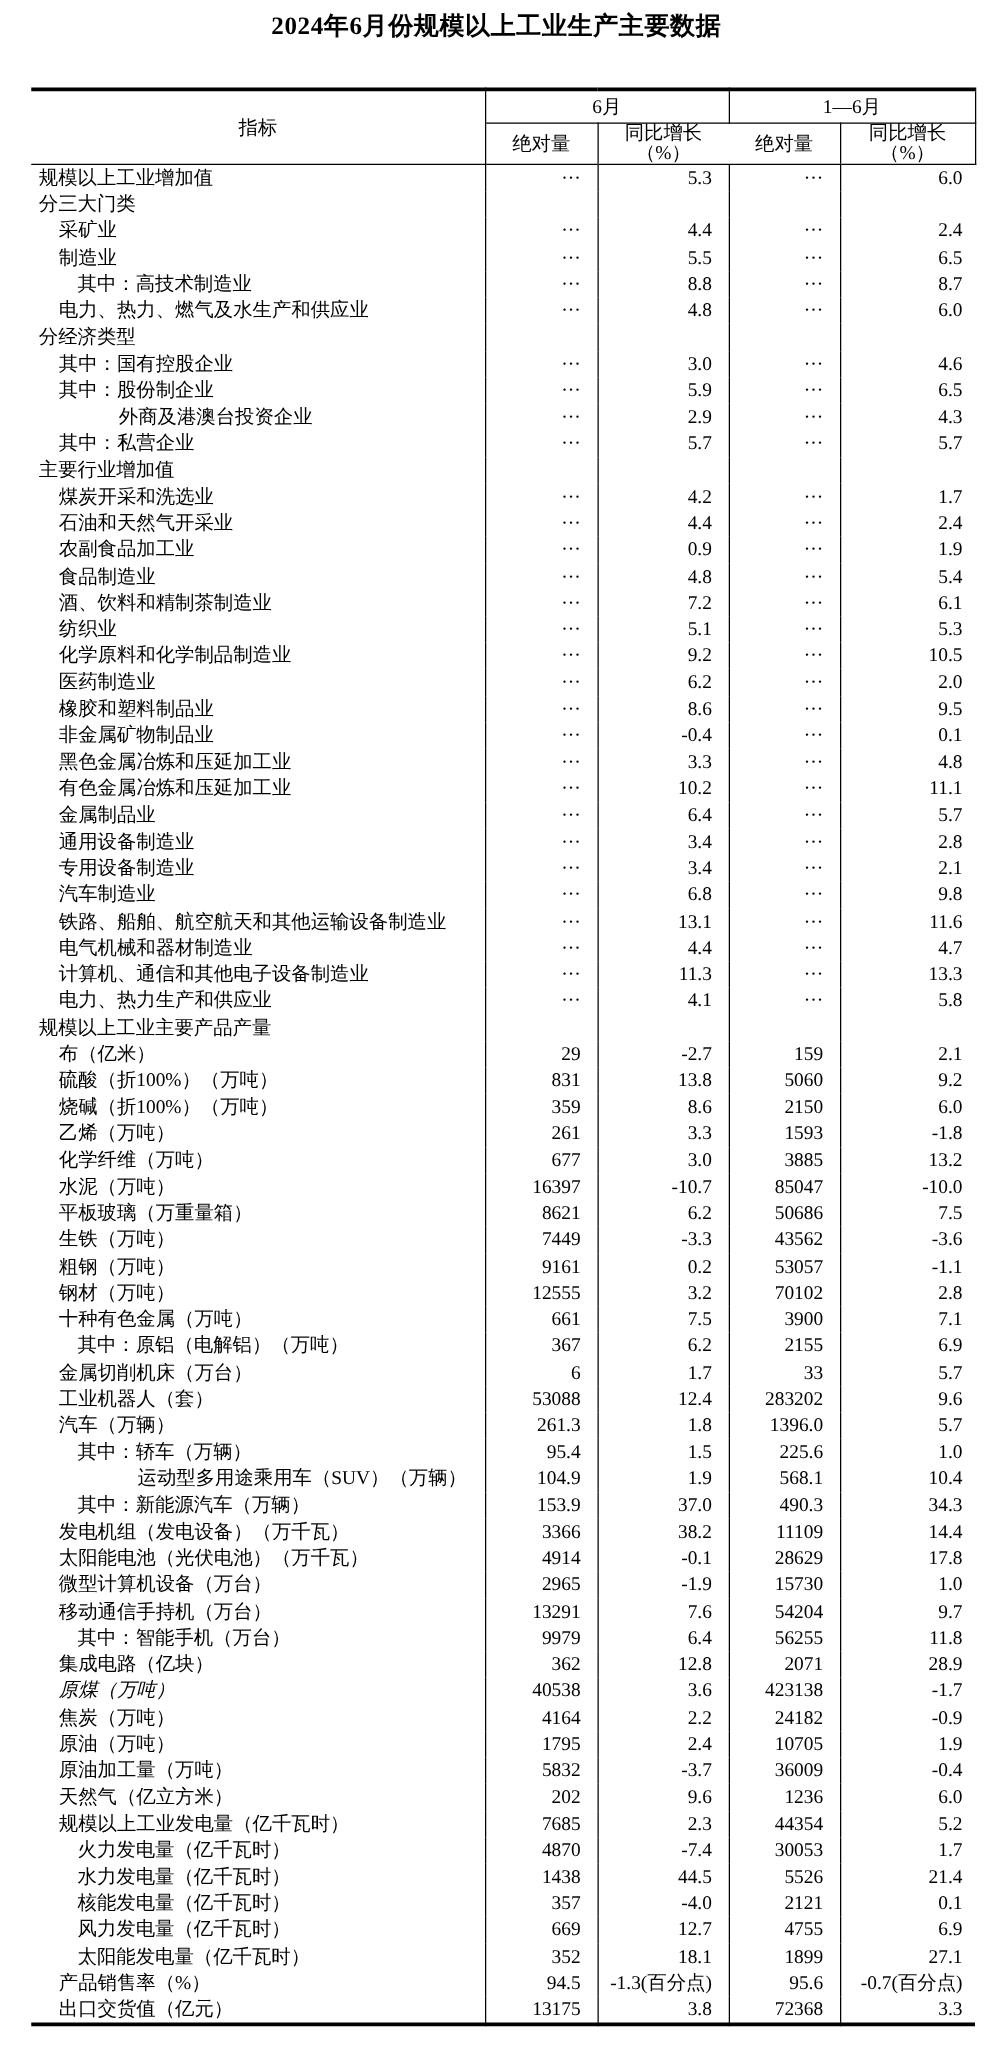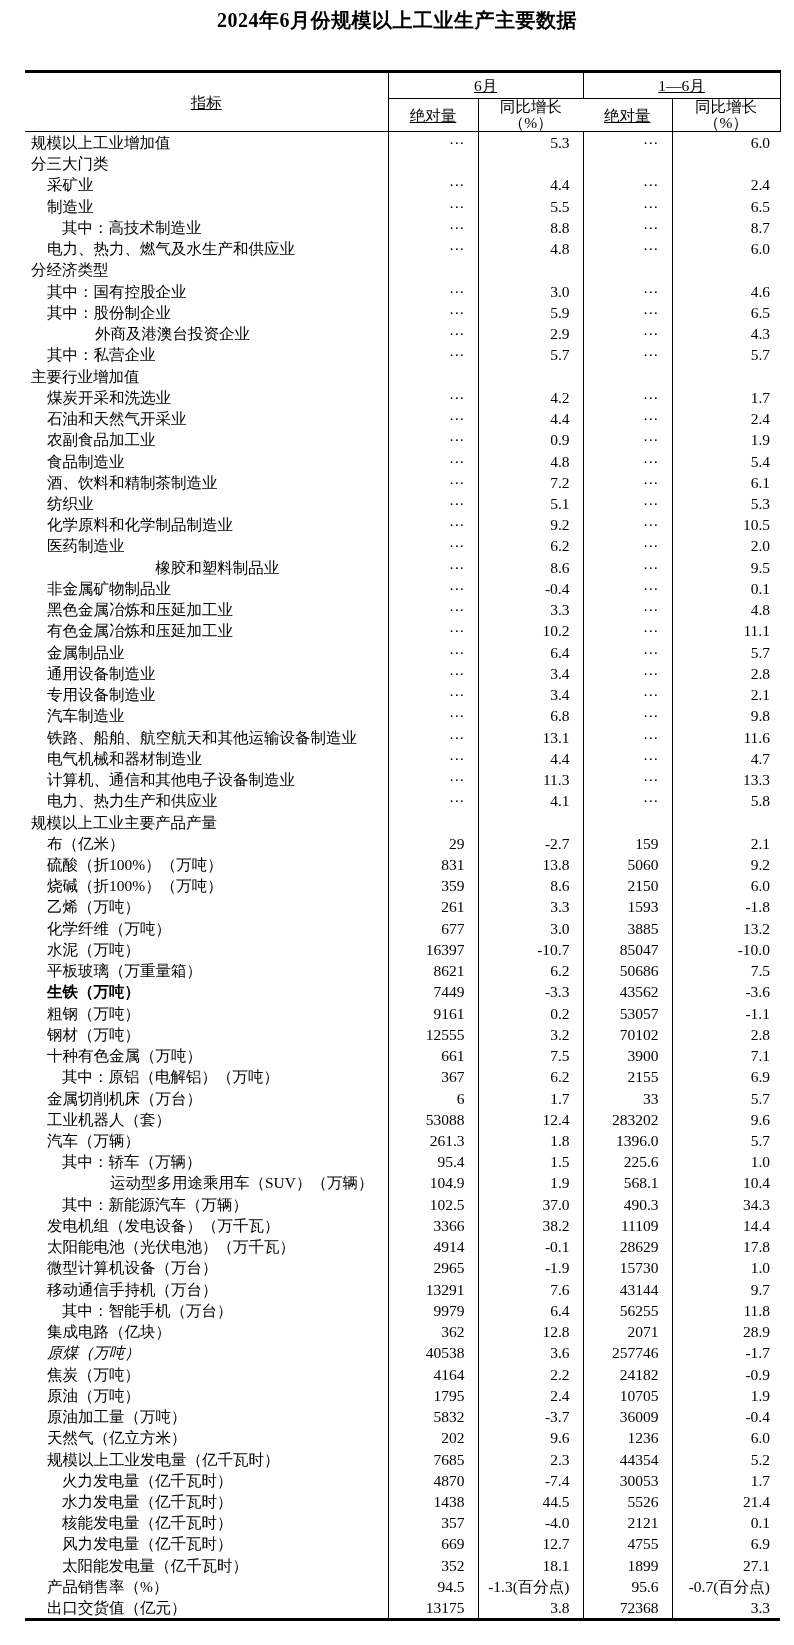--- a/index.html
+++ b/index.html
@@ -17,21 +17,21 @@
   }
   table.main {
     position:absolute; left:25px; top:70px; width:755px;
     border-collapse:collapse; table-layout:fixed;
     border-top:3px solid #000; border-bottom:3px solid #000;
   }
   col.c0{width:363px;} col.c1{width:90px;} col.c2{width:105px;}
   col.c3{width:89px;} col.c4{width:108px;}
   th {
     font-weight:normal; font-size:15.5px; text-align:center;
-    vertical-align:middle; padding:0; line-height:17px;text-decoration:underline;
+    vertical-align:middle; padding:0; line-height:17px;
   }
   tr.hrow1 th { height:27px; }
   tr.hrow2 th { height:32px; }
   th.indicator { border-right:1px solid #000; border-bottom:1px solid #000; }
   th.grp { border-bottom:1px solid #000; }
   th.grp-june { border-right:1px solid #000; }
   th.h-edge { border-right:1px solid #000; }
   tr.hrow2 th { border-bottom:1px solid #000; }
   tr.hrow2 th.vl { border-left:1px solid #000; }
   tbody td {
@@ -214,21 +214,21 @@
         <td class="num last">10.5</td>
       </tr>
       <tr>
         <td class="lbl" style="padding-left: 22px;">医药制造业</td>
         <td class="num">···</td>
         <td class="num">6.2</td>
         <td class="num">···</td>
         <td class="num last">2.0</td>
       </tr>
       <tr>
-        <td class="lbl" style="padding-left: 22px; text-align: center;">橡胶和塑料制品业</td>
+        <td class="lbl" style="padding-left: 22px;">橡胶和塑料制品业</td>
         <td class="num">···</td>
         <td class="num">8.6</td>
         <td class="num">···</td>
         <td class="num last">9.5</td>
       </tr>
       <tr>
         <td class="lbl" style="padding-left: 22px;">非金属矿物制品业</td>
         <td class="num">···</td>
         <td class="num">-0.4</td>
         <td class="num">···</td>
@@ -354,21 +354,21 @@
         <td class="num last">-10.0</td>
       </tr>
       <tr>
         <td class="lbl" style="padding-left: 22px;">平板玻璃（万重量箱）</td>
         <td class="num">8621</td>
         <td class="num">6.2</td>
         <td class="num">50686</td>
         <td class="num last">7.5</td>
       </tr>
       <tr>
-        <td class="lbl" style="padding-left: 22px; font-weight: bold;">生铁（万吨）</td>
+        <td class="lbl" style="padding-left: 22px;">生铁（万吨）</td>
         <td class="num">7449</td>
         <td class="num">-3.3</td>
         <td class="num">43562</td>
         <td class="num last">-3.6</td>
       </tr>
       <tr>
         <td class="lbl" style="padding-left: 22px;">粗钢（万吨）</td>
         <td class="num">9161</td>
         <td class="num">0.2</td>
         <td class="num">53057</td>
@@ -425,21 +425,21 @@
       </tr>
       <tr>
         <td class="lbl" style="padding-left: 85px;">运动型多用途乘用车（SUV）（万辆）</td>
         <td class="num">104.9</td>
         <td class="num">1.9</td>
         <td class="num">568.1</td>
         <td class="num last">10.4</td>
       </tr>
       <tr>
         <td class="lbl" style="padding-left: 37px;">其中：新能源汽车（万辆）</td>
-        <td class="num">102.5</td>
+        <td class="num">153.9</td>
         <td class="num">37.0</td>
         <td class="num">490.3</td>
         <td class="num last">34.3</td>
       </tr>
       <tr>
         <td class="lbl" style="padding-left: 22px;">发电机组（发电设备）（万千瓦）</td>
         <td class="num">3366</td>
         <td class="num">38.2</td>
         <td class="num">11109</td>
         <td class="num last">14.4</td>
@@ -455,42 +455,42 @@
         <td class="lbl" style="padding-left: 22px;">微型计算机设备（万台）</td>
         <td class="num">2965</td>
         <td class="num">-1.9</td>
         <td class="num">15730</td>
         <td class="num last">1.0</td>
       </tr>
       <tr>
         <td class="lbl" style="padding-left: 22px;">移动通信手持机（万台）</td>
         <td class="num">13291</td>
         <td class="num">7.6</td>
-        <td class="num">43144</td>
+        <td class="num">54204</td>
         <td class="num last">9.7</td>
       </tr>
       <tr>
         <td class="lbl" style="padding-left: 37px;">其中：智能手机（万台）</td>
         <td class="num">9979</td>
         <td class="num">6.4</td>
         <td class="num">56255</td>
         <td class="num last">11.8</td>
       </tr>
       <tr>
         <td class="lbl" style="padding-left: 22px;">集成电路（亿块）</td>
         <td class="num">362</td>
         <td class="num">12.8</td>
         <td class="num">2071</td>
         <td class="num last">28.9</td>
       </tr>
       <tr>
         <td class="lbl" style="padding-left: 22px; font-style: italic;">原煤（万吨）</td>
         <td class="num">40538</td>
         <td class="num">3.6</td>
-        <td class="num">257746</td>
+        <td class="num">423138</td>
         <td class="num last">-1.7</td>
       </tr>
       <tr>
         <td class="lbl" style="padding-left: 22px;">焦炭（万吨）</td>
         <td class="num">4164</td>
         <td class="num">2.2</td>
         <td class="num">24182</td>
         <td class="num last">-0.9</td>
       </tr>
       <tr>

